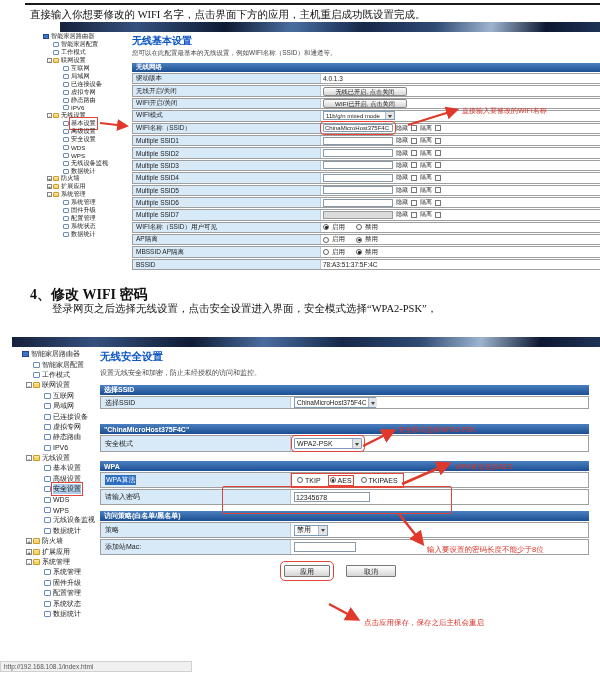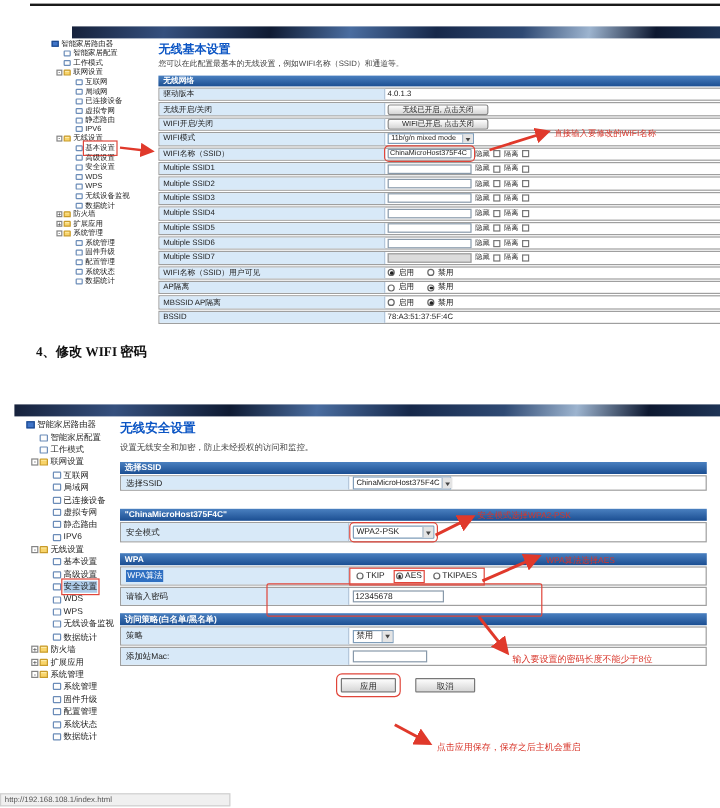--- a/index.html
+++ b/index.html
@@ -96,20 +96,21 @@
   .statusbar{position:absolute;left:0;top:661px;width:192px;height:11px;background:#f0f0f0;
              border:1px solid #d0d0d0;box-sizing:border-box;font-size:6.5px;color:#555;
              display:flex;align-items:center;padding-left:3px;}
 </style>
 </head>
 <body>
 
 <div class="page">
 
   <div class="divider" style="left:25px;top:3px;width:575px;height:1.5px;"></div>
+  <div class="doc-text" style="left:30px;top:8px;font-size:10.5px;">直接输入你想要修改的 WIFI 名字，点击界面下方的应用，主机重启成功既设置完成。</div>
 
   <div class="shot" style="top:22px;height:262px;">
     <div class="banner" style="left:48px;top:0;width:552px;"></div>
 
     <div class="tree" style="left:25px;top:11px;">
 
         <div class="t-item lvl-0 ic-router">
           <span class="exp"></span>
           <span class="t-icon"></span>
           <span class="t-label">智能家居路由器</span>
@@ -441,21 +442,22 @@
       <defs>
         <marker id="arrow-s1" markerWidth="6" markerHeight="6" refX="4.5" refY="3" orient="auto">
           <path d="M0,0 L6,3 L0,6 z" fill="#e0392b"></path>
         </marker>
       </defs>
       <line x1="88" y1="101" x2="114" y2="104" stroke="#e0392b" stroke-width="2" marker-end="url(#arrow-s1)"></line>
       <line x1="396" y1="103" x2="444" y2="88" stroke="#e0392b" stroke-width="2.2" marker-end="url(#arrow-s1)"></line>
     </svg>
   </div>
 
-  <div class="doc-text" style="left:30px;top:286px;font-size:11px;font-weight:bold;">4、修改 WIFI 密码</div>
+  <div class="doc-text" style="left:30px;top:286px;font-size:14px;font-weight:bold;">4、修改 WIFI 密码</div>
+  <div class="doc-text" style="left:52px;top:302px;font-size:10.5px;">登录网页之后选择无线设置，点击安全设置进入界面，安全模式选择“WPA2-PSK”，</div>
 
   <div class="shot" style="top:337px;height:316px;">
     <div class="banner" style="left:0;top:0;width:600px;"></div>
 
     <div class="tree tree--lg" style="left:3px;top:12px;">
 
         <div class="t-item lvl-0 ic-router">
           <span class="exp"></span>
           <span class="t-icon"></span>
           <span class="t-label">智能家居路由器</span>

